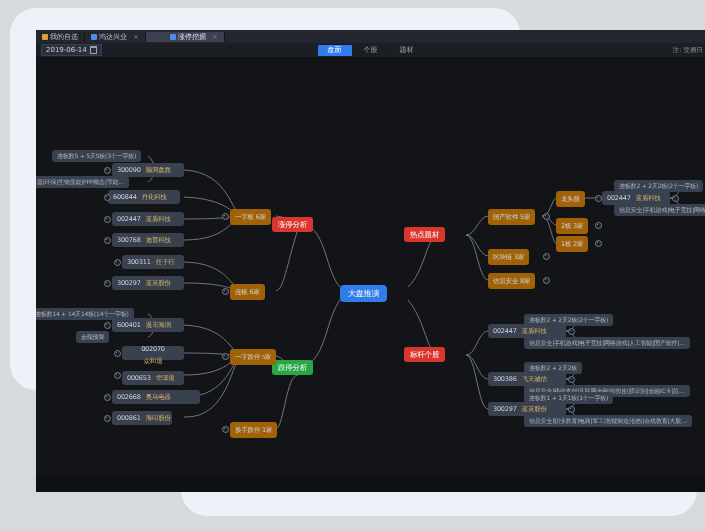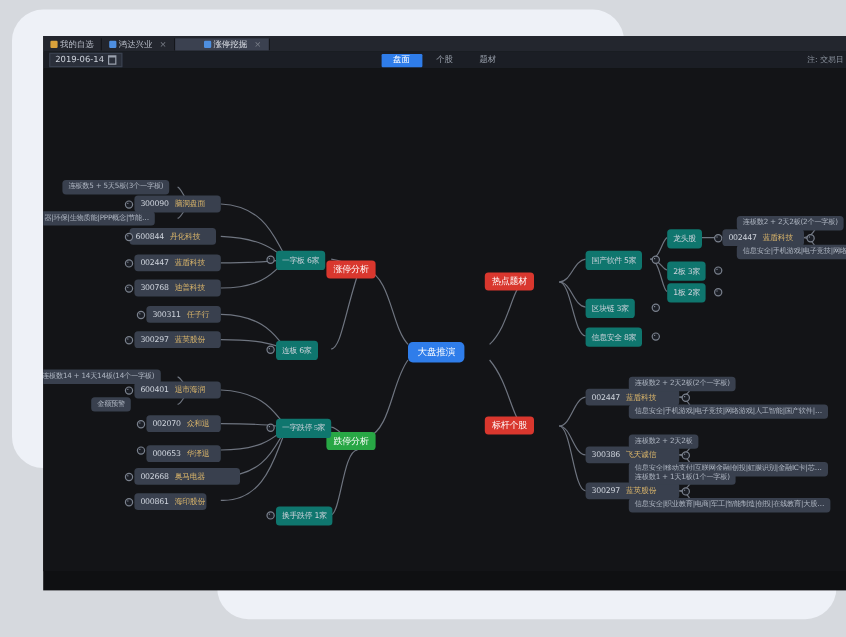--- a/index.html
+++ b/index.html
@@ -152,21 +152,21 @@
     line-height: 1;
     white-space: nowrap;
     border-radius: 3px;
     display: flex;
     align-items: center;
     justify-content: center;
     padding: 0 5px;
     letter-spacing: -0.2px;
   }
   .n-dark {
-    background: #0f766e;
+    background: #a16207;
     color: #ced3dc;
     height: 16px;
   }
   .n-code {
     background: #39404e;
     height: 14px;
     color: #ced3dc;
     gap: 5px;
     justify-content: flex-start;
   }
@@ -354,21 +354,21 @@
 
     <div class="node n-dark" style="left:194px; top:292px;font-family:Liberation Serif, serif;">一字跌停 5家</div>
     <div class="node n-dark" style="left:194px; top:365px;">换手跌停 1家</div>
     <div class="bullet" style="left:186px; top:296px;"></div>
     <div class="bullet" style="left:186px; top:369px;"></div>
 
     <div class="node n-code" style="left:76px; top:261px; width:72px;">
       <span>600401</span>
       <span class="nm">退市海润</span>
     </div>
-    <div class="node n-code" style="left:86px; top:289px; width:62px;">
+    <div class="node n-code" style="left:86px; top:289px; width:62px;flex-direction:column;">
       <span>002070</span>
       <span class="nm">众和退</span>
     </div>
     <div class="node n-code" style="left:86px; top:314px; width:62px;">
       <span>000653</span>
       <span class="nm">华泽退</span>
     </div>
     <div class="node n-code" style="left:76px; top:333px; width:88px;">
       <span>002668</span>
       <span class="nm">奥马电器</span>

